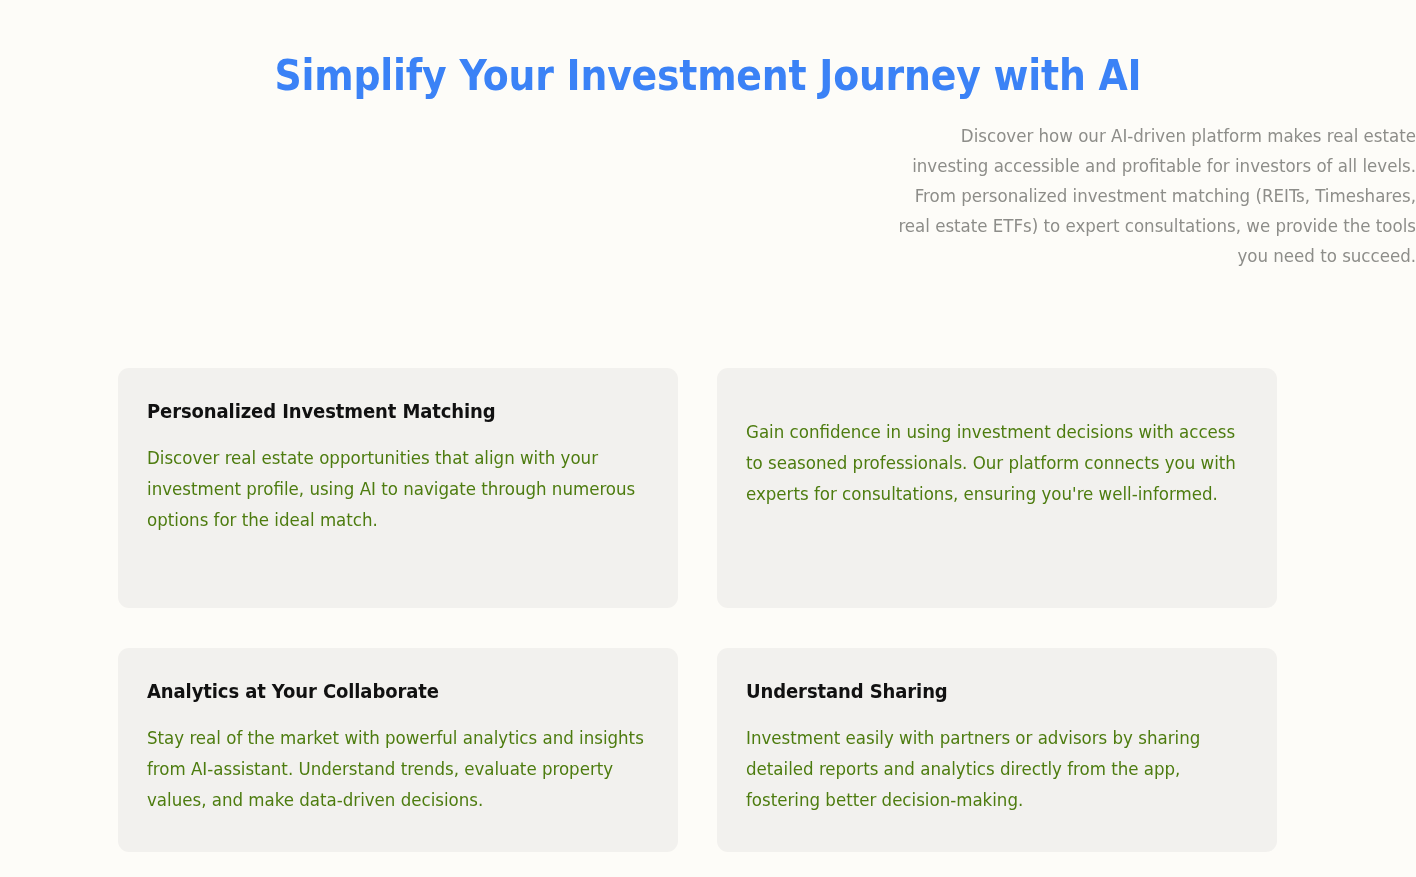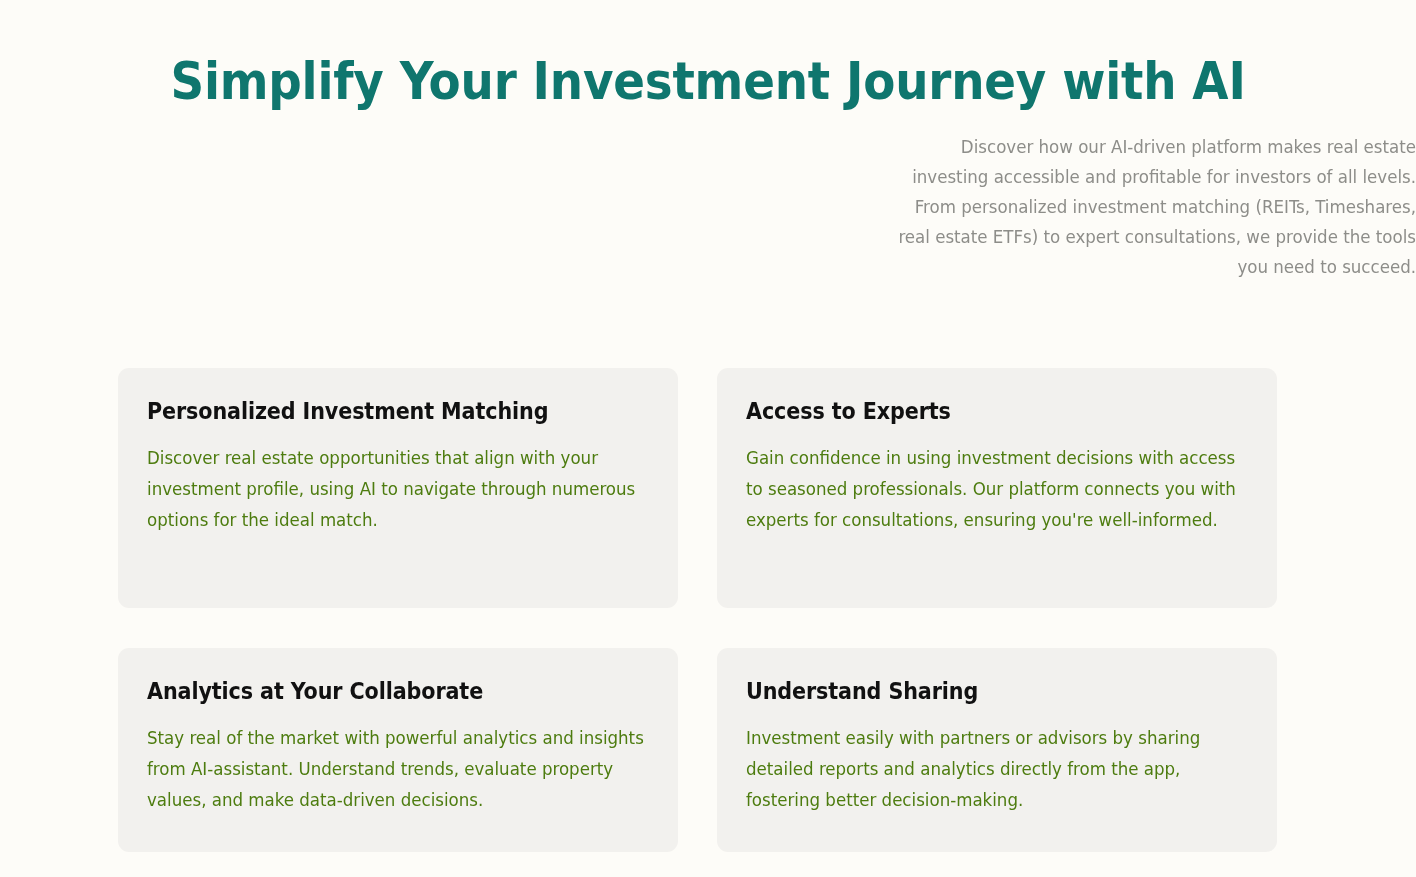--- a/index.html
+++ b/index.html
@@ -25,24 +25,24 @@
   .hero {
     position: absolute;
     left: 0;
     top: 0;
     width: 1416px;
     padding-top: 52px;
     text-align: center;
   }
   .hero-title {
     margin: 0;
-    font-size: 52px;
+    font-size: 42px;
     font-weight: bold;
     letter-spacing: -0.2px;
-    color: #0f766e;
+    color: #3b82f6;
     line-height: 1.12;
     font-stretch: condensed;
   }
   .hero-subtitle {
     margin: 0;
     padding-top: 22px;
     font-size: 18.5px;
     font-weight: normal;
     color: #8d8d89;
     line-height: 30px;
@@ -65,21 +65,21 @@
     background: #f2f1ee;
     border-radius: 11px;
     box-sizing: border-box;
     padding: 30px 29px 30px 29px;
   }
   .card-row-1 { height: 240px; }
   .card-row-2 { height: 204px; }
 
   .card-title {
     margin: 0;
-    font-size: 23px;
+    font-size: 20px;
     font-weight: bold;
     color: #111111;
     line-height: 26px;
     letter-spacing: -0.1px;
   }
   .card-body {
     margin: 0;
     padding-top: 18px;
     font-size: 18.5px;
     font-weight: normal;
@@ -102,21 +102,20 @@
   </section>
 
   <section class="cards">
 
     <div class="card card-row-1">
       <h2 class="card-title">Personalized Investment Matching</h2>
       <p class="card-body">Discover real estate opportunities that align with your investment profile, using AI to navigate through numerous options for the ideal match.</p>
     </div>
 
     <div class="card card-row-1">
-      <h2 class="card-title">Access to Experts</h2>
       <p class="card-body">Gain confidence in using investment decisions with access to seasoned professionals. Our platform connects you with experts for consultations, ensuring you're well-informed.</p>
     </div>
 
     <div class="card card-row-2">
       <h2 class="card-title">Analytics at Your Collaborate</h2>
       <p class="card-body">Stay real of the market with powerful analytics and insights from AI-assistant. Understand trends, evaluate property values, and make data-driven decisions.</p>
     </div>
 
     <div class="card card-row-2">
       <h2 class="card-title">Understand Sharing</h2>

